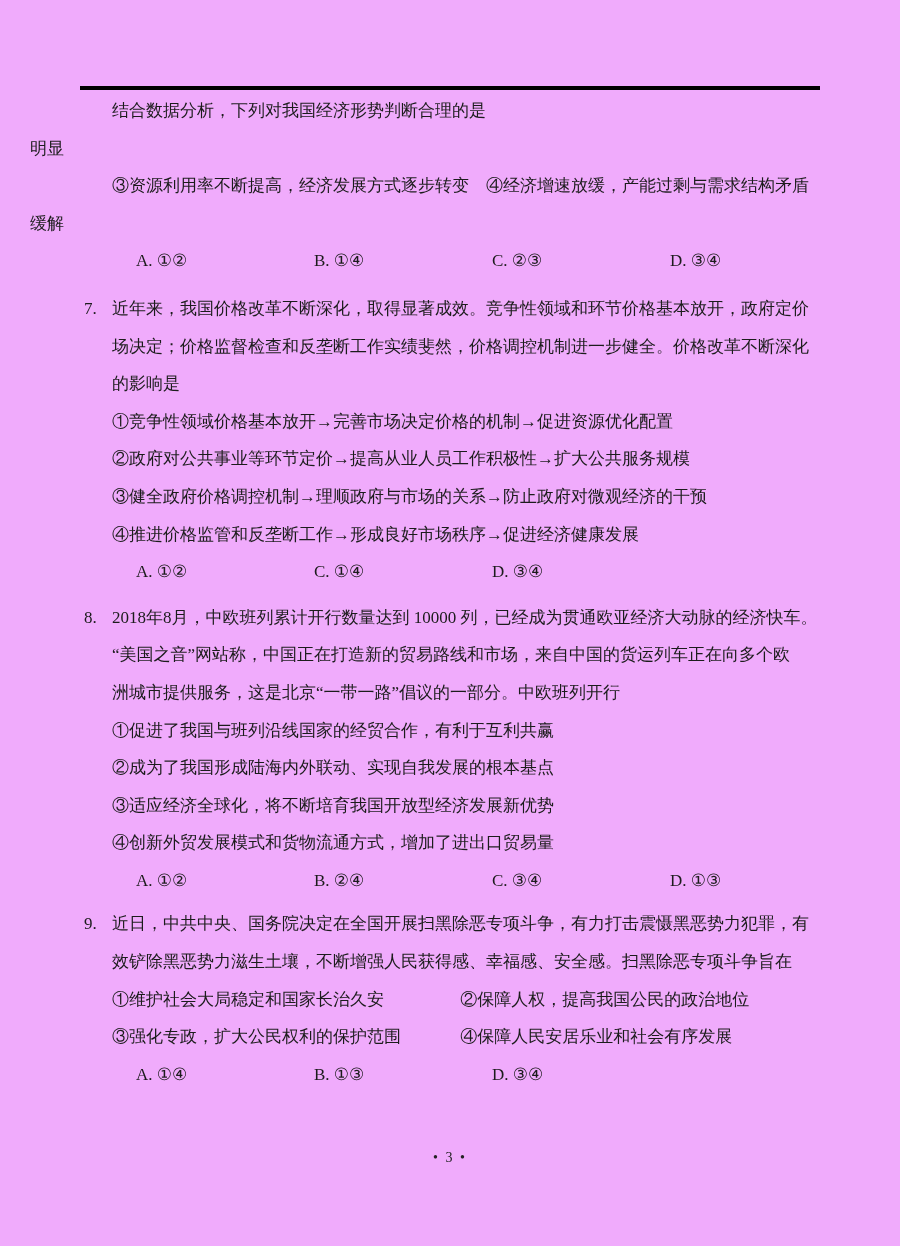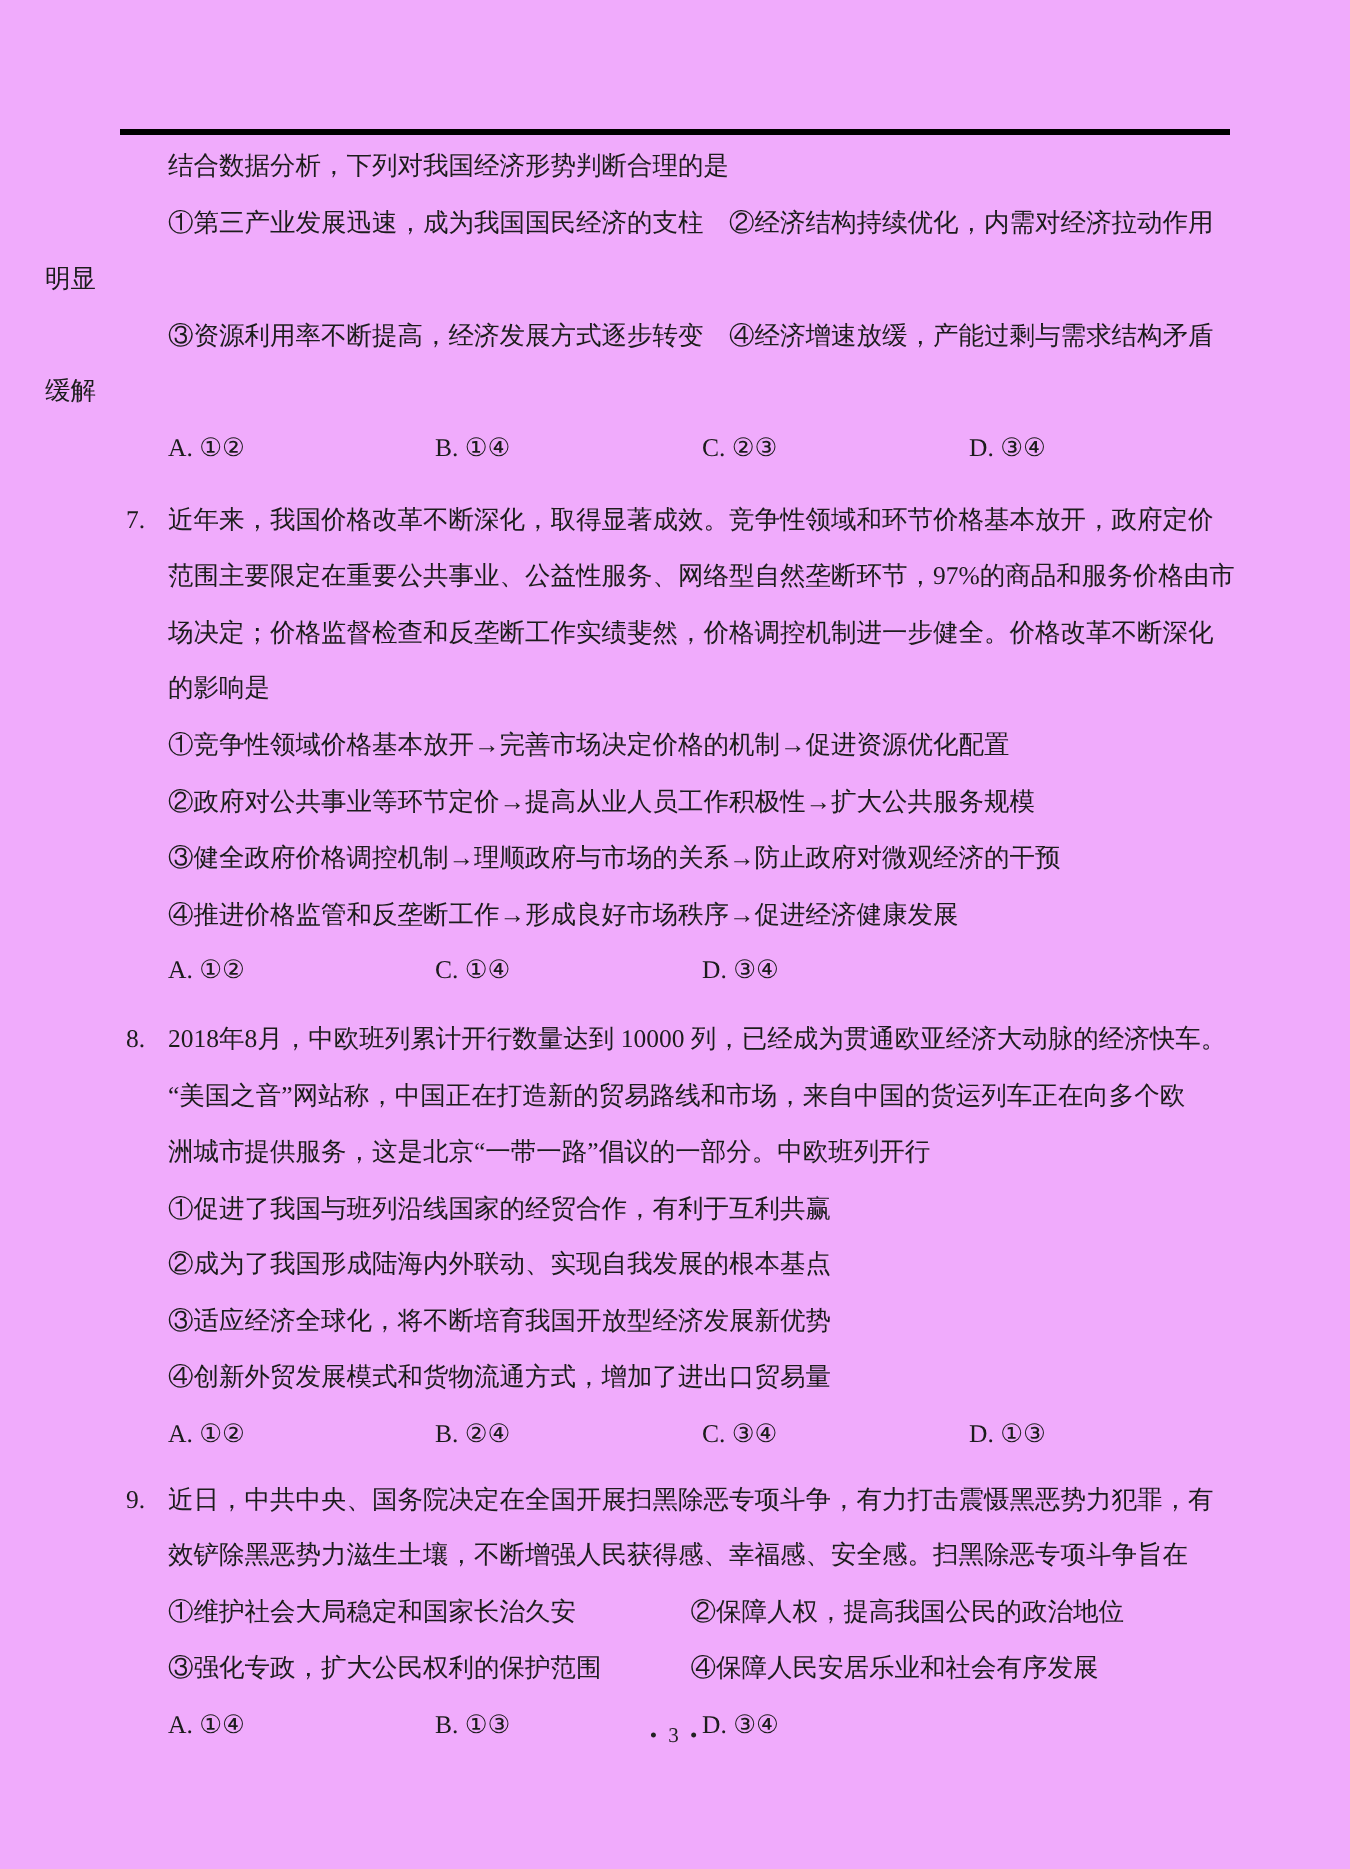--- a/index.html
+++ b/index.html
@@ -25,21 +25,21 @@
     position: absolute;
     top: 92px;
     left: 0;
     right: 0;
   }
   .line { line-height: 37.6px; white-space: nowrap; }
   .indent { padding-left: 112px; }
   .flush { padding-left: 30px; }
   .qfirst { position: relative; }
   .qnum { position: absolute; left: 84px; }
-  .choices { padding-left: 112px; line-height: 37.6px; display: flex; white-space: nowrap; }
+  .choices { padding-left: 112px; line-height: 37.6px; display: flex; white-space: nowrap; margin-left: 24px; }
   .choices .c { width: 178px; }
   .choices .c:last-child { width: auto; }
   .optrow .optcol { display: inline-block; width: 344px; }
   .sec-q7 { margin-top: 10px; }
   .sec-q8 { margin-top: 8px; }
   .sec-q9 { margin-top: 6px; }
   .page-footer {
     position: absolute;
     top: 1150px;
     left: 0;
@@ -54,38 +54,36 @@
 <body>
 
 <div class="page">
 
   <div class="top-rule"></div>
 
   <main class="content">
 
     <section>
       <div class="line indent">结合数据分析，下列对我国经济形势判断合理的是</div>
-      <div class="line indent">①第三产业发展迅速，成为我国国民经济的支柱　②经济结构持续优化，内需对经济拉动作用</div>
       <div class="line flush">明显</div>
       <div class="line indent">③资源利用率不断提高，经济发展方式逐步转变　④经济增速放缓，产能过剩与需求结构矛盾</div>
       <div class="line flush">缓解</div>
       <div class="choices">
         <span class="c">A. ①②</span>
         <span class="c">B. ①④</span>
         <span class="c">C. ②③</span>
         <span class="c">D. ③④</span>
       </div>
     </section>
 
     <section class="sec-q7">
       <div class="line indent qfirst">
         <span class="qnum">7.</span>
         <span>近年来，我国价格改革不断深化，取得显著成效。竞争性领域和环节价格基本放开，政府定价</span>
       </div>
-      <div class="line indent">范围主要限定在重要公共事业、公益性服务、网络型自然垄断环节，97%的商品和服务价格由市</div>
       <div class="line indent">场决定；价格监督检查和反垄断工作实绩斐然，价格调控机制进一步健全。价格改革不断深化</div>
       <div class="line indent">的影响是</div>
       <div class="line indent">①竞争性领域价格基本放开→完善市场决定价格的机制→促进资源优化配置</div>
       <div class="line indent">②政府对公共事业等环节定价→提高从业人员工作积极性→扩大公共服务规模</div>
       <div class="line indent">③健全政府价格调控机制→理顺政府与市场的关系→防止政府对微观经济的干预</div>
       <div class="line indent">④推进价格监管和反垄断工作→形成良好市场秩序→促进经济健康发展</div>
       <div class="choices">
         <span class="c">A. ①②</span>
         <span class="c">C. ①④</span>
         <span class="c">D. ③④</span>

